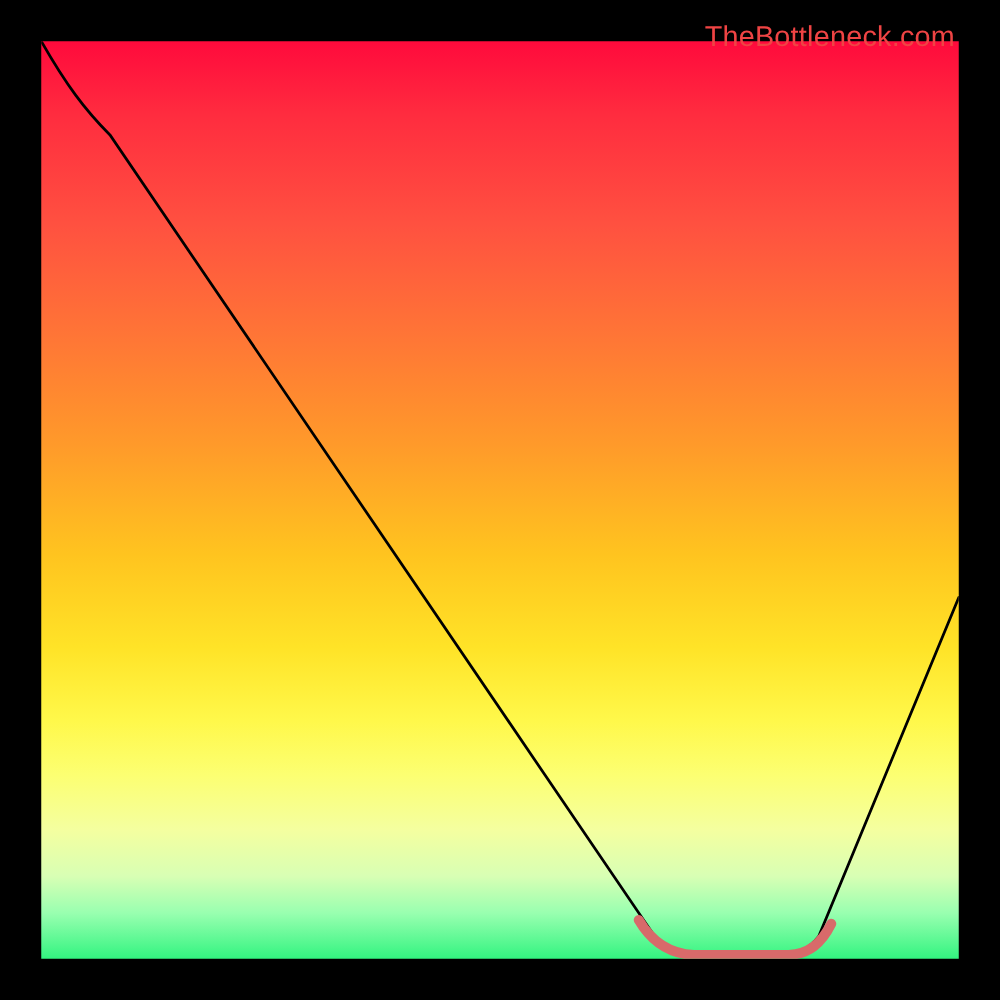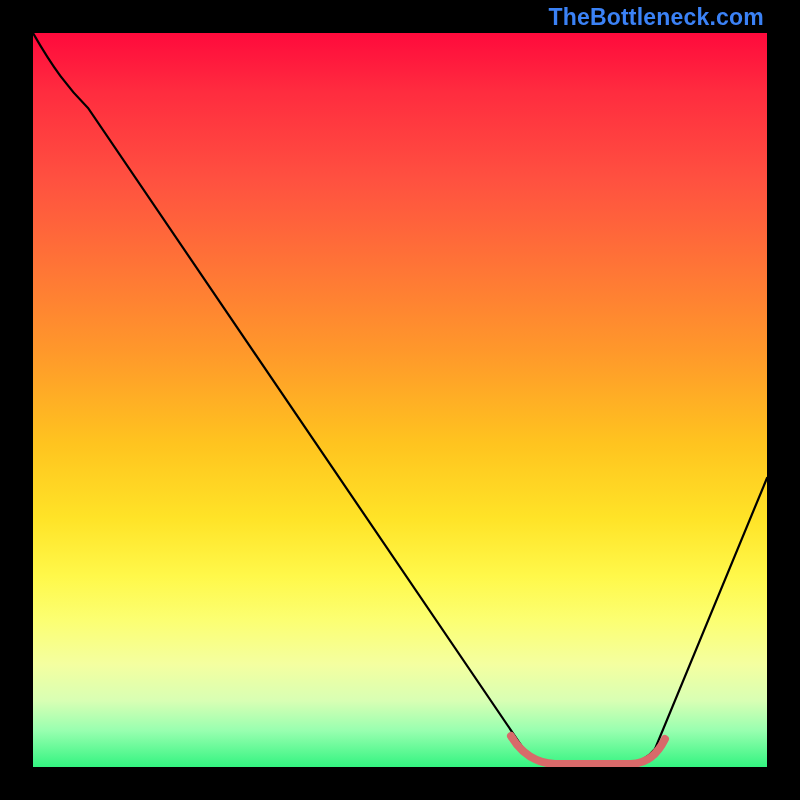--- a/index.html
+++ b/index.html
@@ -34,25 +34,25 @@
       #ffe327 66%,
       #fff84a 74%,
       #fcff72 80%,
       #f4ffa0 86%,
       #d8ffb4 91%,
       #99ffb0 95%,
       #33f480 100%);
   }
   .watermark {
     position: absolute;
-    top: 4px;
+    top: 16px;
     right: 36px;
-    color: #3b82f6;
+    color: #ef4444;
     font-size: 23px;
-    font-weight: 700;
+    font-weight: 400;
     letter-spacing: 0.2px;
   }
   svg.curve {
     position: absolute;
     inset: 0;
     width: 100%;
     height: 100%;
     pointer-events: none;
   }
 </style>

